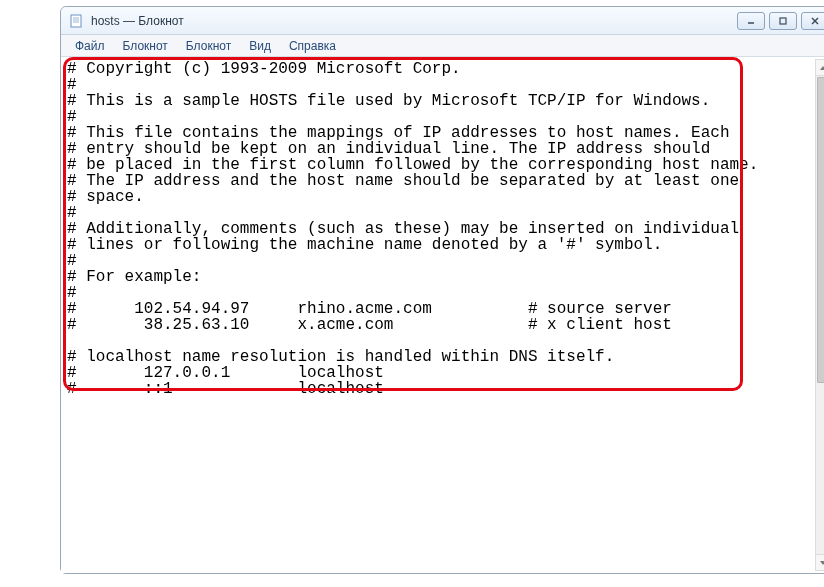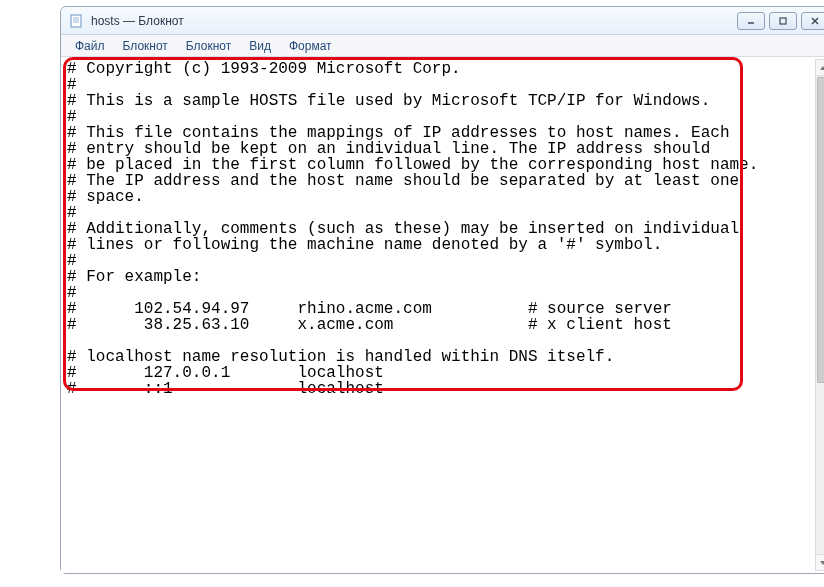--- a/index.html
+++ b/index.html
@@ -146,21 +146,21 @@
           </svg>
       </div>
     </div>
   </div>
 
   <div class="menubar">
     <span class="menu-item">Файл</span>
     <span class="menu-item">Блокнот</span>
     <span class="menu-item">Блокнот</span>
     <span class="menu-item">Вид</span>
-    <span class="menu-item">Формат</span>
+    <span class="menu-item">Справка</span>
   </div>
 
   <div class="client-area">
     <div class="text-content"># Copyright (c) 1993-2009 Microsoft Corp.
 #
 # This is a sample HOSTS file used by Microsoft TCP/IP for Windows.
 #
 # This file contains the mappings of IP addresses to host names. Each
 # entry should be kept on an individual line. The IP address should
 # be placed in the first column followed by the corresponding host name.

